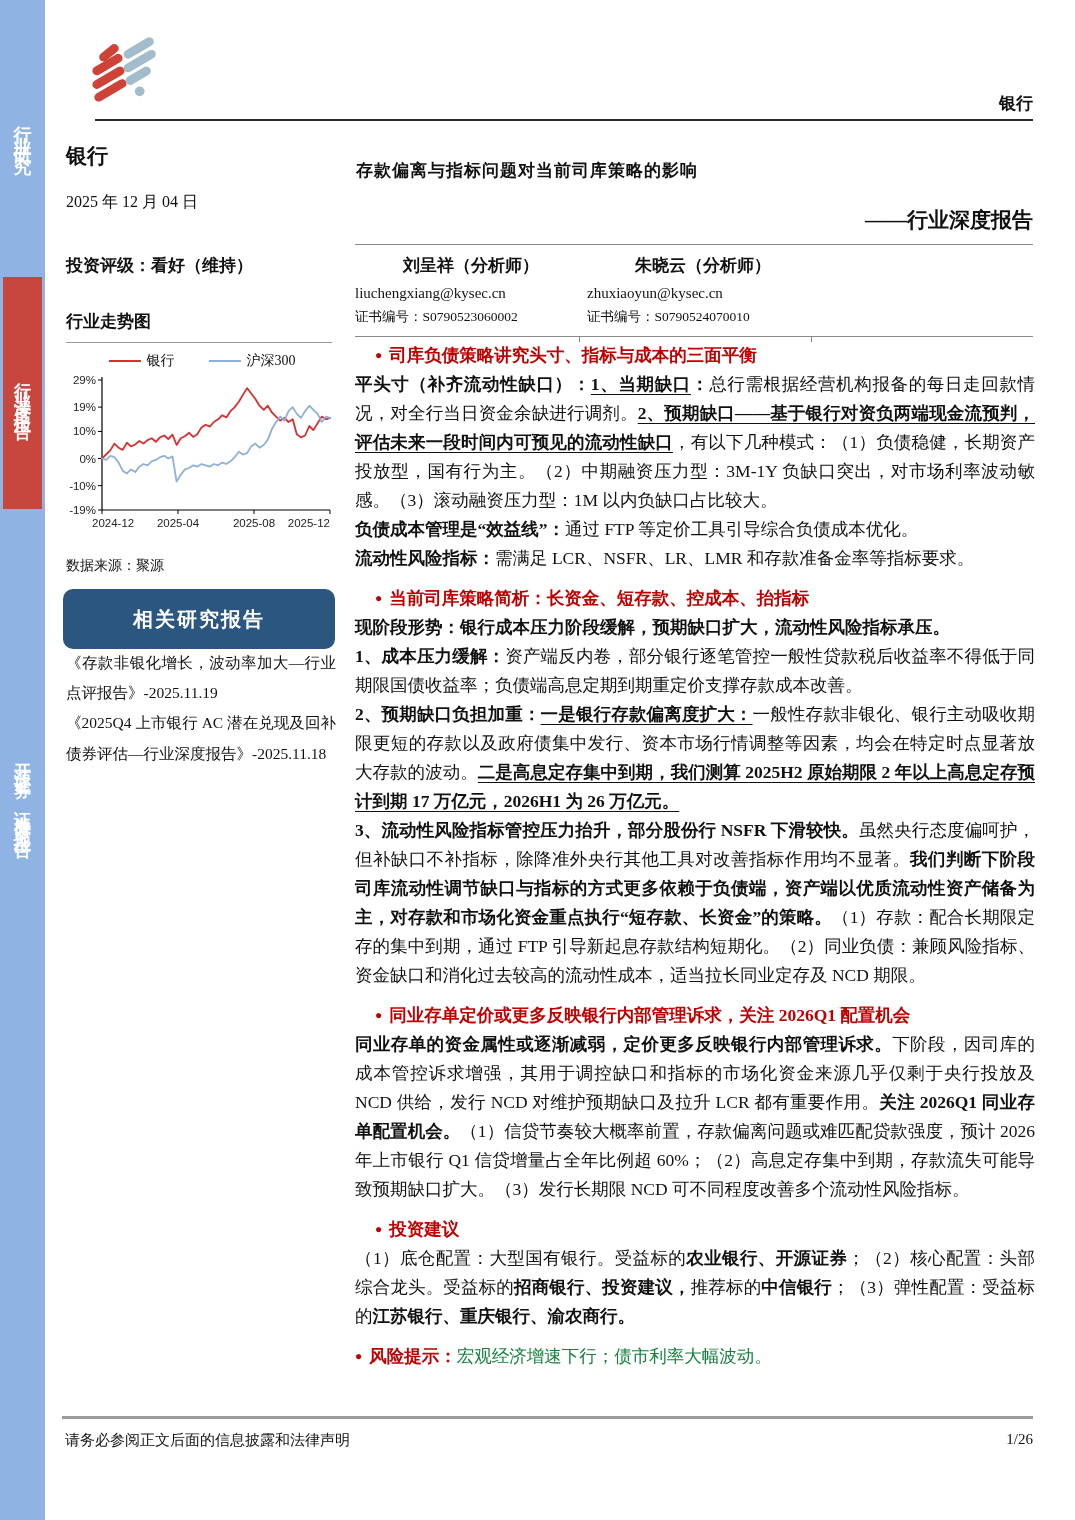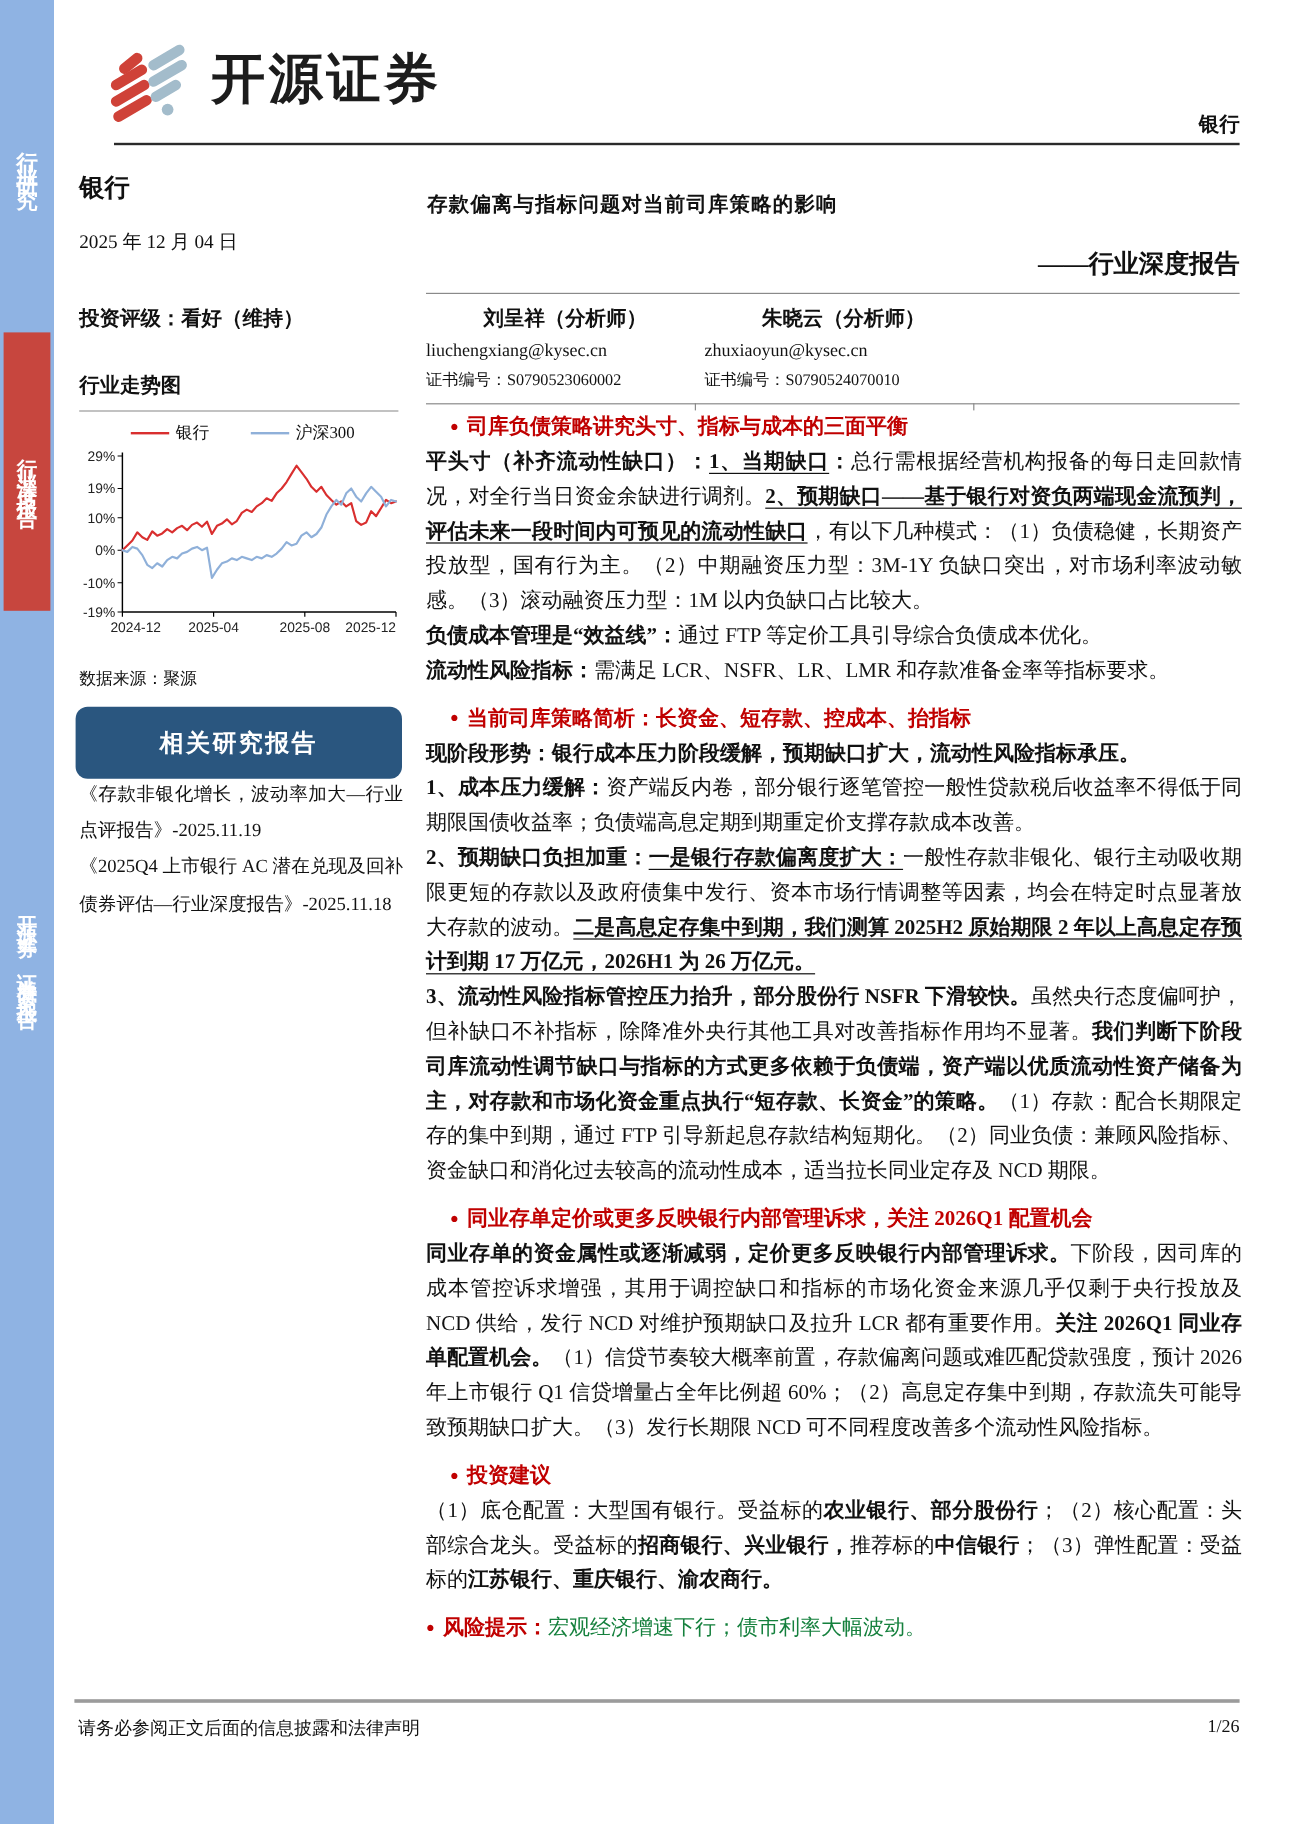--- a/index.html
+++ b/index.html
@@ -91,21 +91,20 @@
       <line x1="9" y1="59" x2="33" y2="45"></line>
       <line x1="11" y1="72" x2="35" y2="58"></line>
     </g>
     <g stroke="#a3bccb" stroke-width="9" stroke-linecap="round">
       <line x1="41" y1="28" x2="63" y2="15"></line>
       <line x1="41" y1="42" x2="65" y2="28"></line>
       <line x1="43" y1="55" x2="60" y2="45"></line>
     </g>
     <circle cx="53" cy="66" r="5" fill="#a3bccb"></circle>
   </svg>
-  <span class="logo-name">开源证券</span>
 </div>
 <div class="cat-right">银行</div>
 <div class="head-rule"></div>
 
 <div class="industry">银行</div>
 <div class="date">2025 年 12 月 04 日</div>
 <div class="rating">投资评级：看好（维持）</div>
 <div class="trend-label">行业走势图</div>
 <div class="trend-underline"></div>
 
@@ -199,21 +198,21 @@
     <div class="sec-head">
       <span class="bullet">●</span><span>同业存单定价或更多反映银行内部管理诉求，关注 2026Q1 配置机会</span>
     </div>
     <p><span class="b">同业存单的资金属性或逐渐减弱，定价更多反映银行内部管理诉求。</span><span>下阶段，因司库的成本管控诉求增强，其用于调控缺口和指标的市场化资金来源几乎仅剩于央行投放及 NCD 供给，发行 NCD 对维护预期缺口及拉升 LCR 都有重要作用。</span><span class="b">关注 2026Q1 同业存单配置机会。</span><span>（1）信贷节奏较大概率前置，存款偏离问题或难匹配贷款强度，预计 2026 年上市银行 Q1 信贷增量占全年比例超 60%；（2）高息定存集中到期，存款流失可能导致预期缺口扩大。（3）发行长期限 NCD 可不同程度改善多个流动性风险指标。</span></p>
   </div>
 
   <div class="section">
     <div class="sec-head">
       <span class="bullet">●</span><span>投资建议</span>
     </div>
-    <p><span>（1）底仓配置：大型国有银行。受益标的</span><span class="b">农业银行、部分股份行</span><span>；（2）核心配置：头部综合龙头。受益标的</span><span class="b">招商银行、兴业银行，</span><span>推荐标的</span><span class="b">中信银行</span><span>；（3）弹性配置：受益标的</span><span class="b">江苏银行、重庆银行、渝农商行。</span></p>
+    <p><span>（1）底仓配置：大型国有银行。受益标的</span><span class="b">农业银行、开源证券</span><span>；（2）核心配置：头部综合龙头。受益标的</span><span class="b">招商银行、投资建议，</span><span>推荐标的</span><span class="b">中信银行</span><span>；（3）弹性配置：受益标的</span><span class="b">江苏银行、重庆银行、渝农商行。</span></p>
   </div>
 
   <div class="section">
     <div>
       <span class="bullet">●</span><span class="inline-head">风险提示：</span><span class="inline-body"><span>宏观经济增速下行；债市利率大幅波动。</span></span>
     </div>
   </div>
 
 </div>
 

